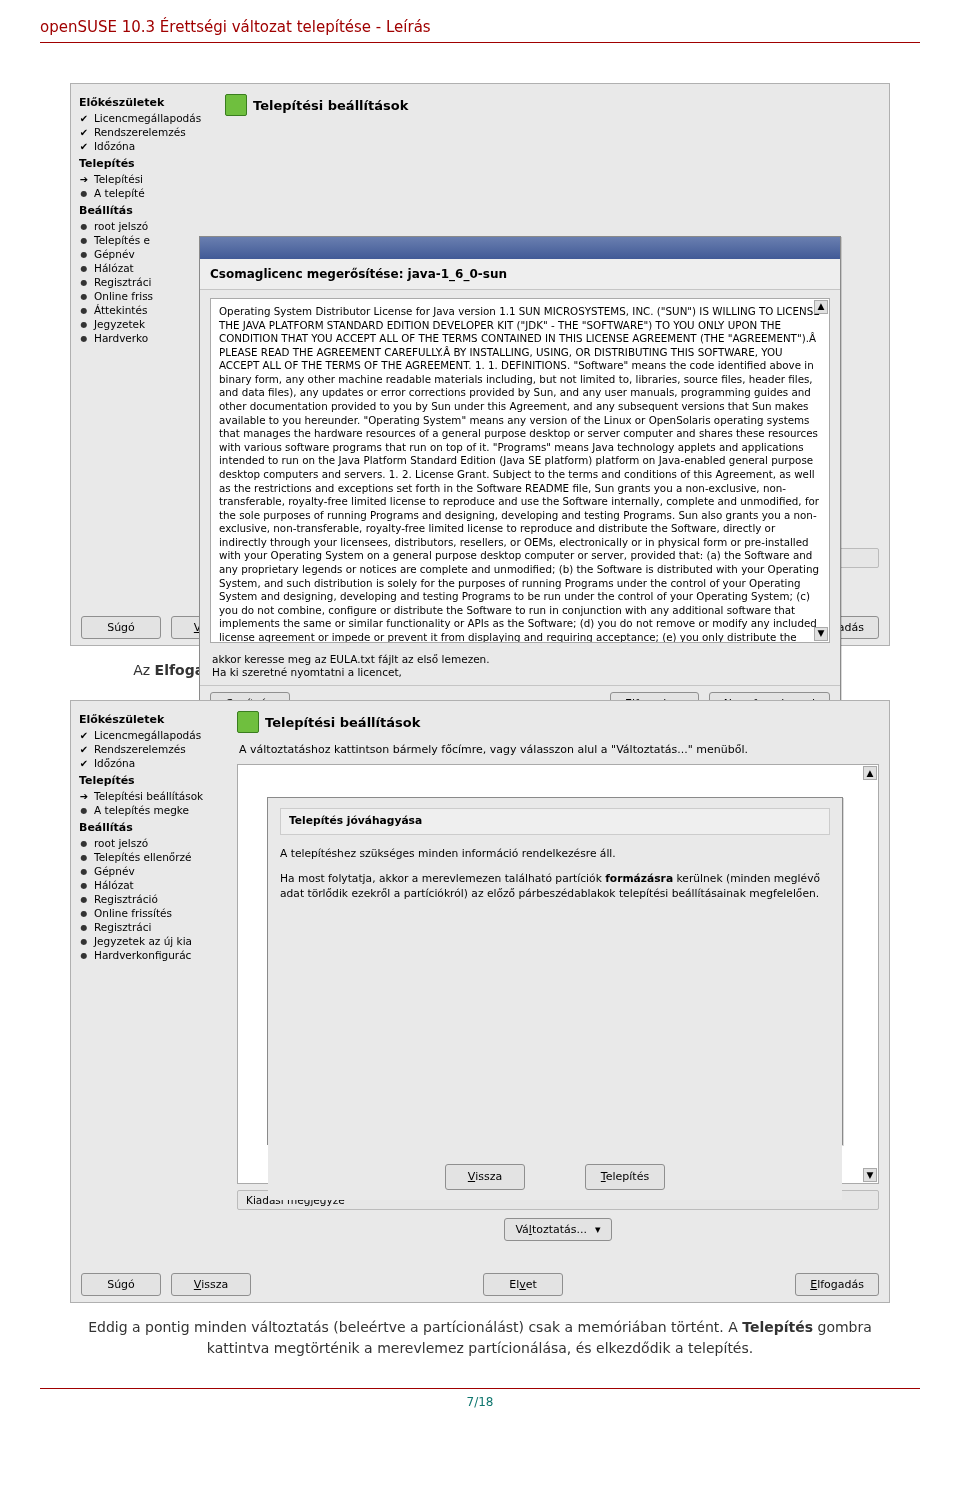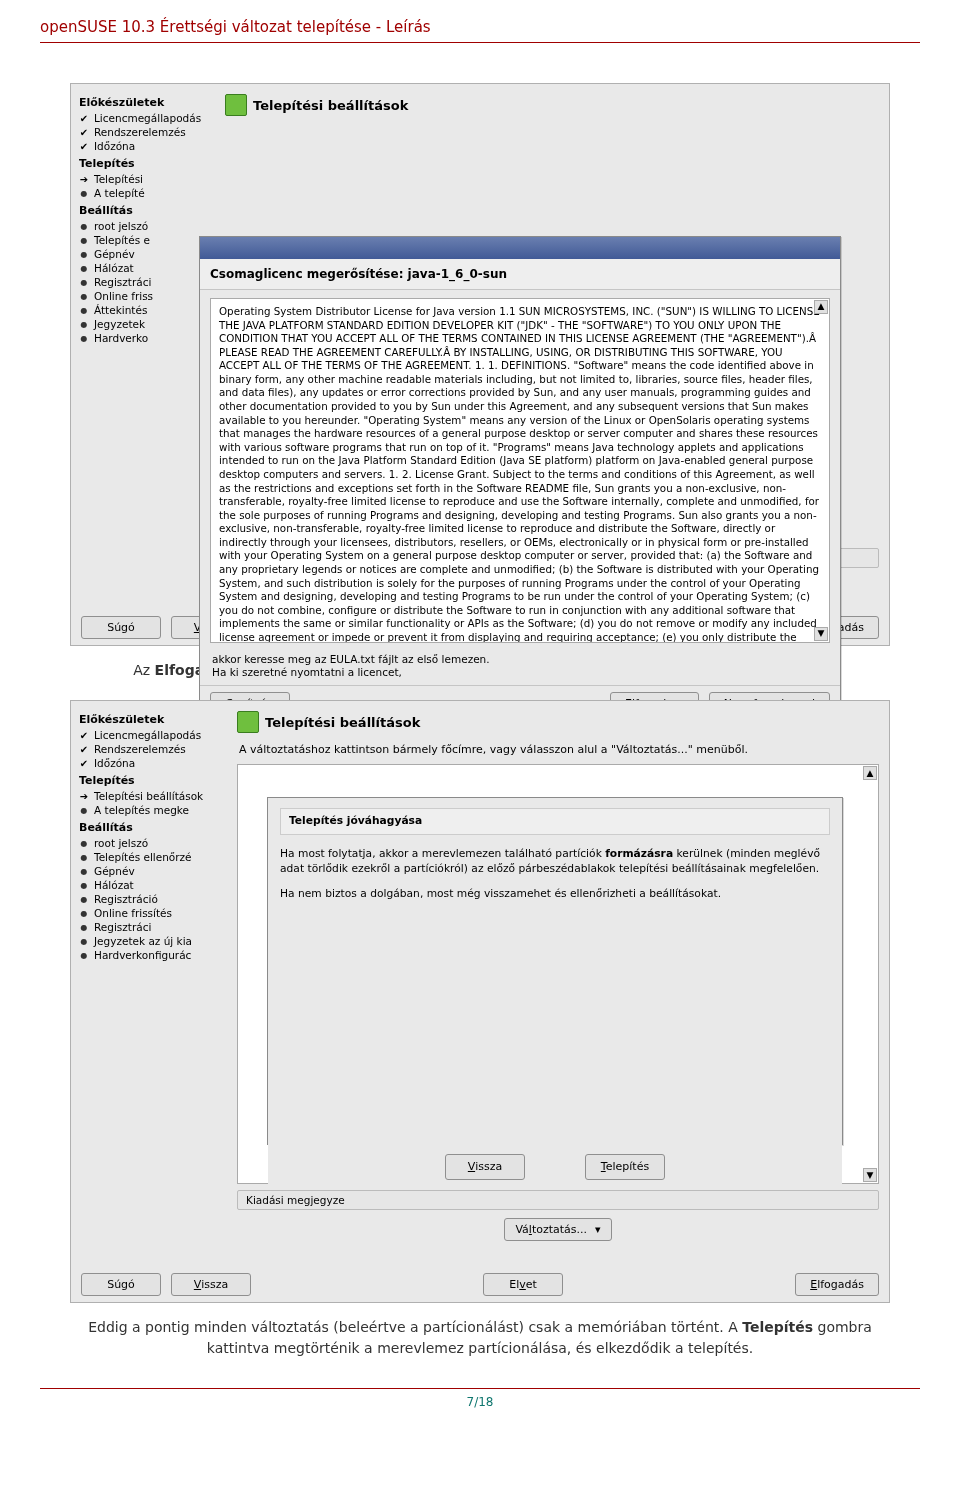--- a/index.html
+++ b/index.html
@@ -416,24 +416,24 @@
             <span>Vá<span class="underline-key">l</span>toztatás...</span>
             <span>▾</span>
           </div>
         </div>
       </div>
     </div>
 
     <div class="dialog dlg2" style="top:96px; left:196px; right:46px; height:348px;">
       <div class="approval-panel">
         <div class="approval-title">Telepítés jóváhagyása</div>
+        <div style="margin-bottom:10px;">A telepítéshez szükséges minden információ rendelkezésre áll.</div>
         <div style="margin-bottom:10px;">
           <span>Ha most folytatja, akkor a merevlemezen található partíciók </span><b>formázásra</b><span> kerülnek (minden meglévő adat törlődik ezekről a partíciókról) az előző párbeszédablakok telepítési beállításainak megfelelően.</span>
         </div>
-        <div>Ha nem biztos a dolgában, most még visszamehet és ellenőrizheti a beállításokat.</div>
         <div style="height:230px;"></div>
         <div class="approval-btns">
           <div class="btn"><span class="underline-key">V</span>issza</div>
           <div class="btn"><span class="underline-key">T</span>elepítés</div>
         </div>
       </div>
     </div>
 
     <div class="ss-bottombar">
       <div class="btn">Súgó</div>

